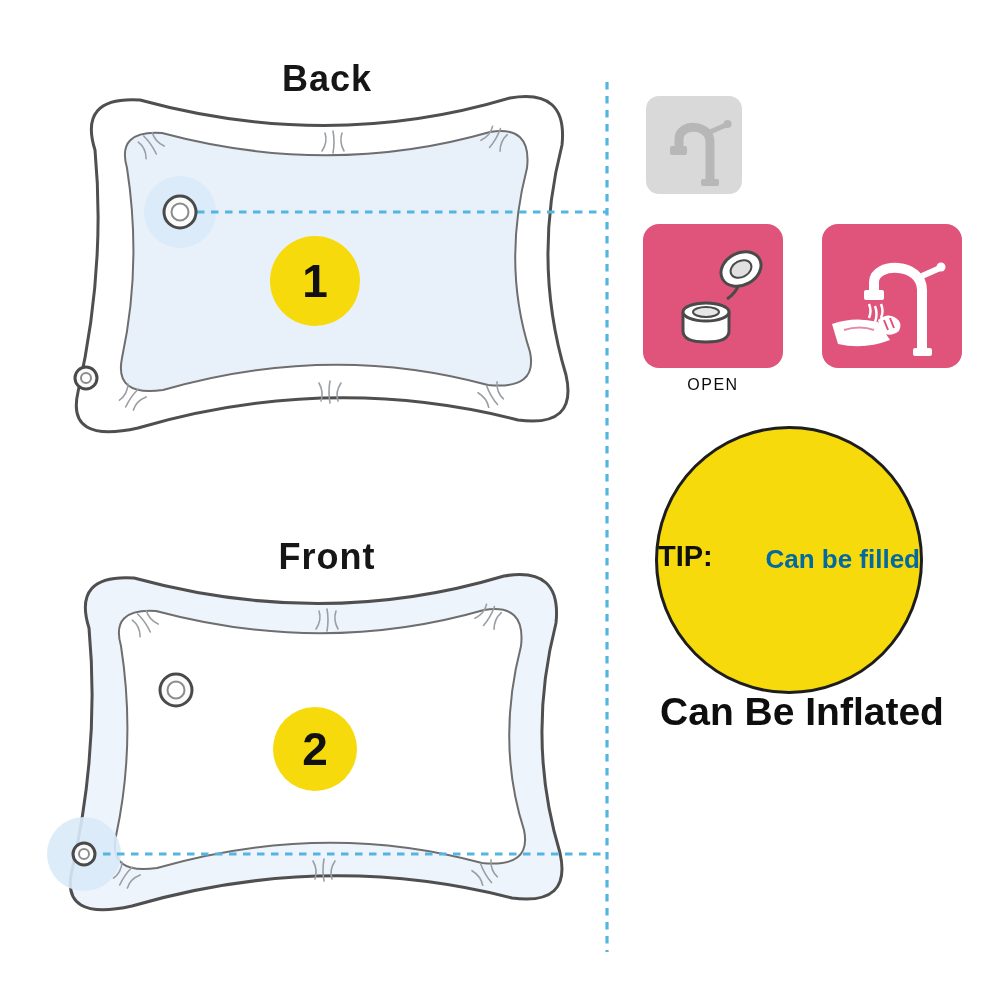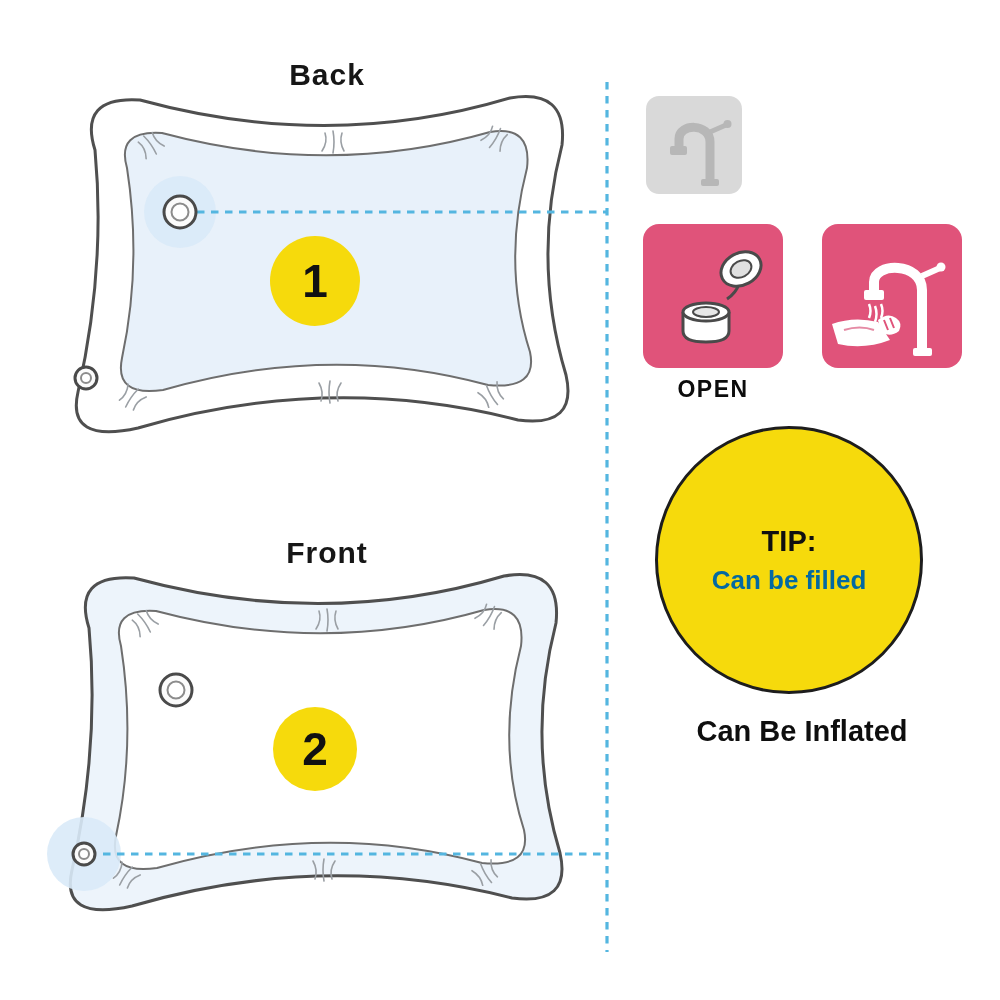--- a/index.html
+++ b/index.html
@@ -14,44 +14,44 @@
   .mat-inner-front{fill:#ffffff;stroke:#6e6e6e;stroke-width:2;}
   .dashed{stroke:#54B6E0;stroke-width:3.2;stroke-dasharray:7.5 6.5;fill:none;}
   .wrinkle{stroke:#9a9fa4;stroke-width:1.6;fill:none;stroke-linecap:round;}
   .halo{fill:#D9EAF8;opacity:.9;}
   .valve-outer{fill:#fbfbfb;stroke:#4a4a4a;stroke-width:3;}
   .valve-inner{fill:#ffffff;stroke:#8c8c8c;stroke-width:2;}
   .badge-num{font-family:"Liberation Sans",sans-serif;font-size:46px;font-weight:700;fill:#111;}
 
   
   .view-label{position:absolute;width:200px;text-align:center;font-weight:700;
-              font-size:30px;letter-spacing:1px;color:#161616;}
+              font-size:36px;letter-spacing:1px;color:#161616;}
   .back-label{left:227px;top:58px;}
   .front-label{left:227px;top:536px;}
 
   .tile{position:absolute;}
   .tile svg{display:block;}
   .tile-gray{left:646px;top:96px;}
   .tile-open{left:643px;top:224px;}
   .tile-fill{left:822px;top:224px;}
 
-  .step-label{position:absolute;width:140px;text-align:center;font-weight:700;
-              font-size:23px;letter-spacing:1.5px;color:#0c0c0c;}
+  .step-label{position:absolute;width:140px;text-align:center;font-weight:400;
+              font-size:16px;letter-spacing:1.5px;color:#0c0c0c;}
   .open-label{left:643px;top:376px;}
   .fill-label{left:822px;top:376px;}
 
   .tip-circle{position:absolute;left:655px;top:426px;width:268px;height:268px;border-radius:50%;
               background:#F6DA0C;border:3px solid #1d1d1d;box-sizing:border-box;
-              display:flex;flex-direction:column;align-items:center;justify-content:center;
+              display:flex;flex-direction:row;align-items:center;justify-content:space-between;
               text-align:center;}
   .tip-title{font-weight:700;font-size:29px;margin-bottom:8px;color:#101010;}
   .tip-line{font-weight:700;font-size:26px;line-height:1.14;color:#0369a1;}
 
-  .footer{position:absolute;left:642px;top:708px;width:320px;text-align:center;
-          font-weight:700;font-size:29px;color:#0e0e0e;}
+  .footer{position:absolute;left:642px;top:688px;width:320px;text-align:center;
+          font-weight:700;font-size:39px;color:#0e0e0e;}
   .footer-line{line-height:47px;}
 </style>
 </head>
 <body>
 
 <div class="canvas">
 
   <svg class="scene" width="1000" height="1000" viewBox="0 0 1000 1000">
     <defs>
       <g id="wrinkle">

